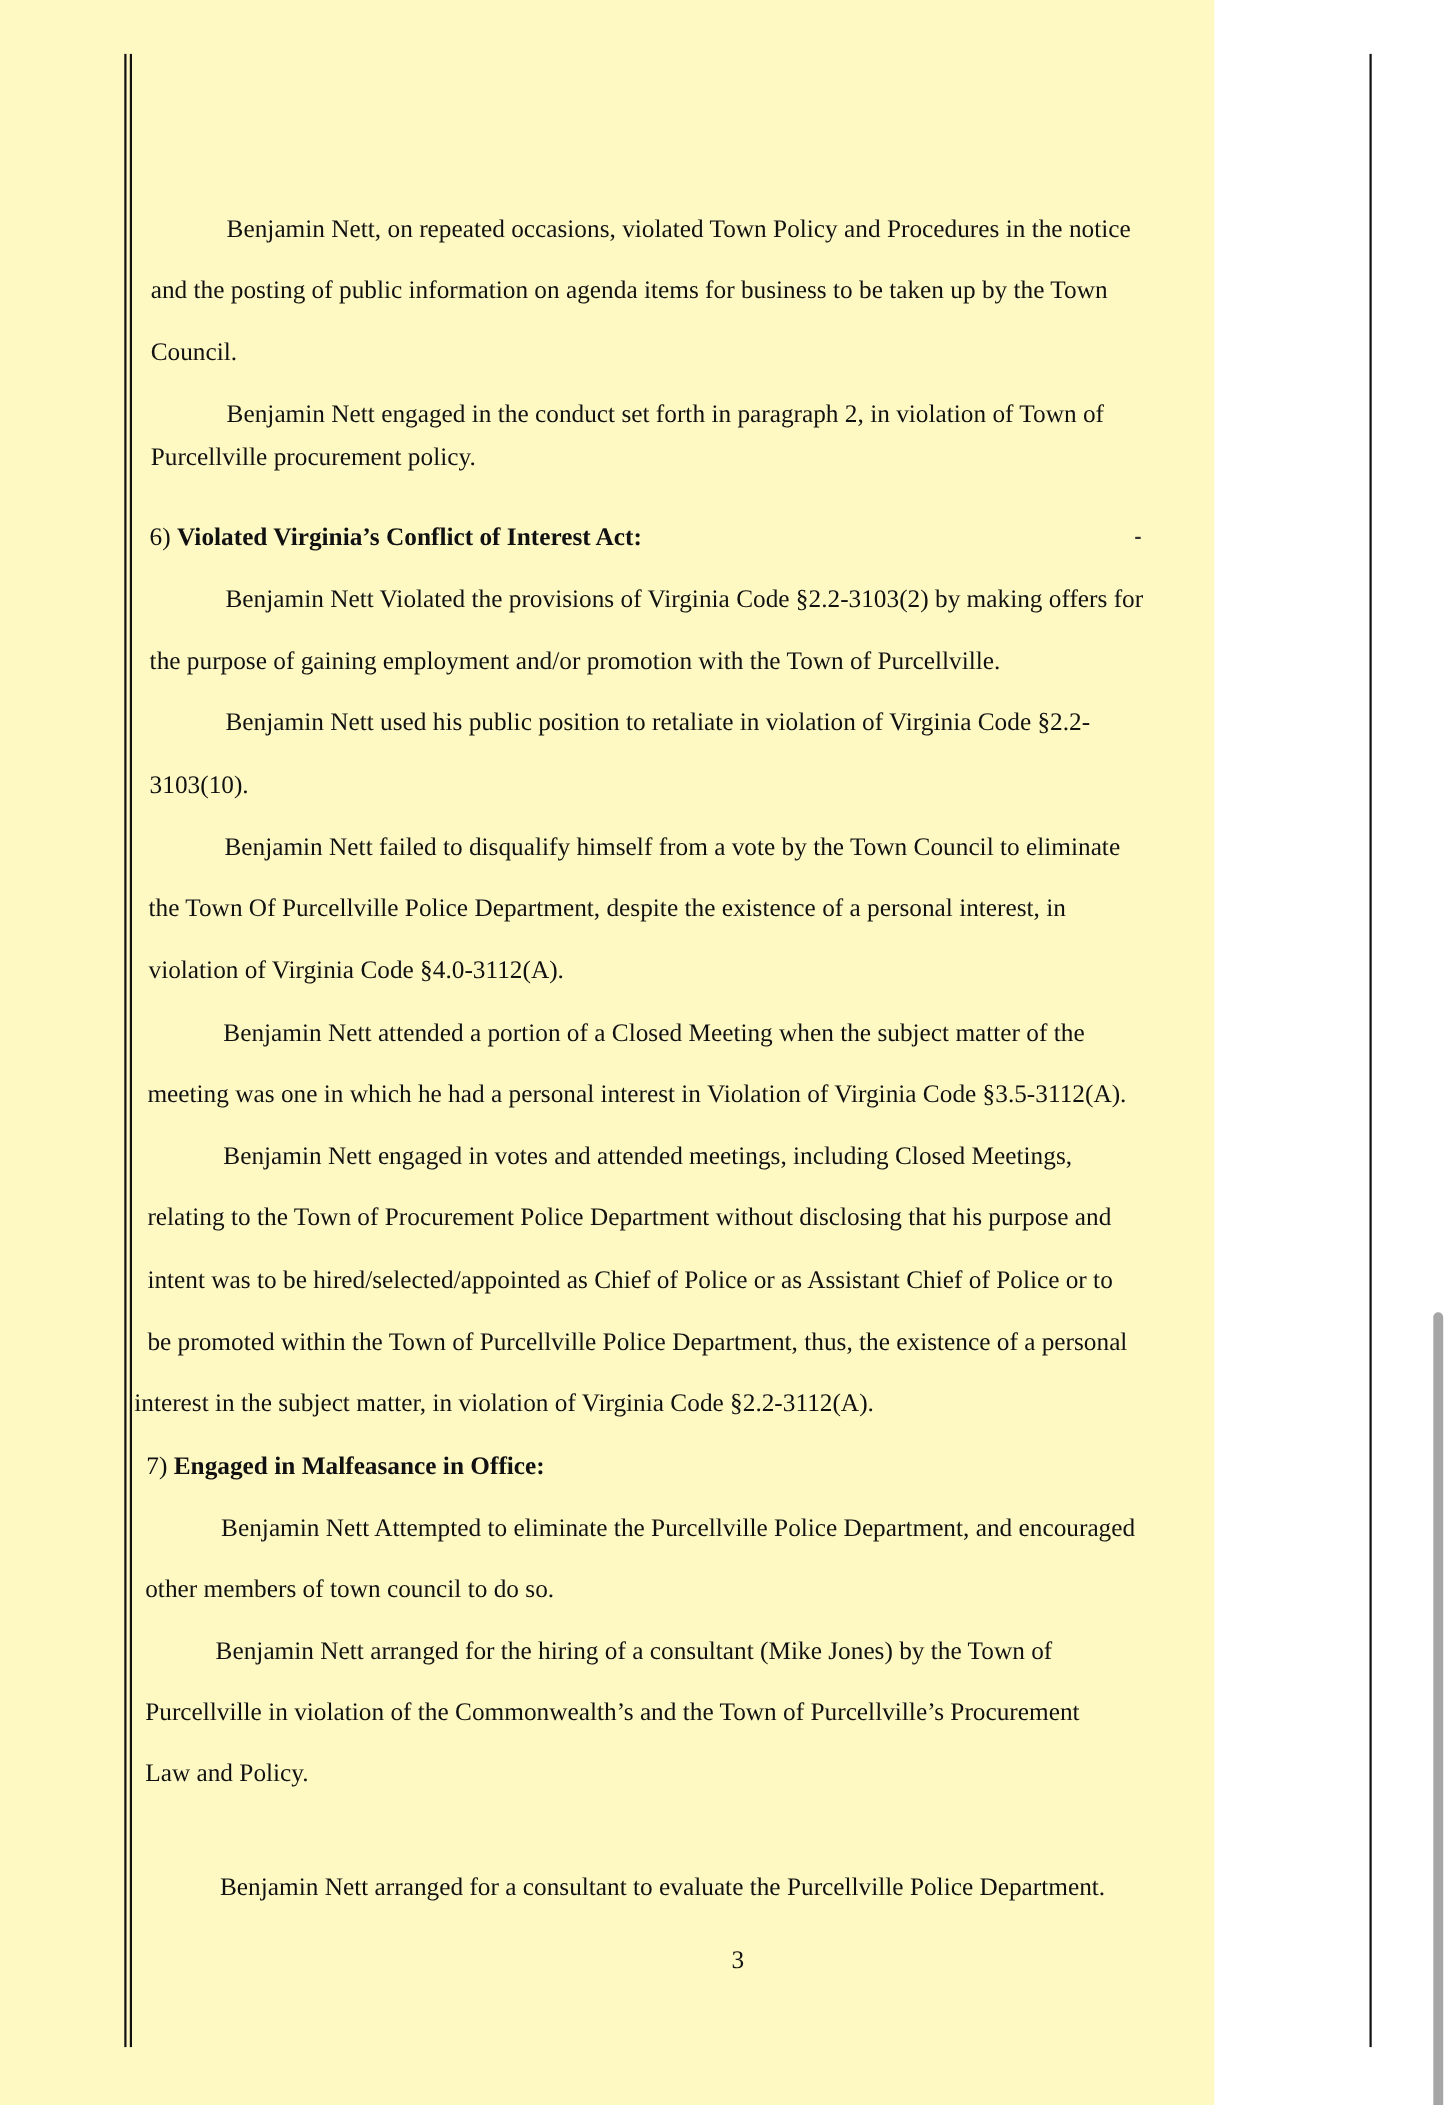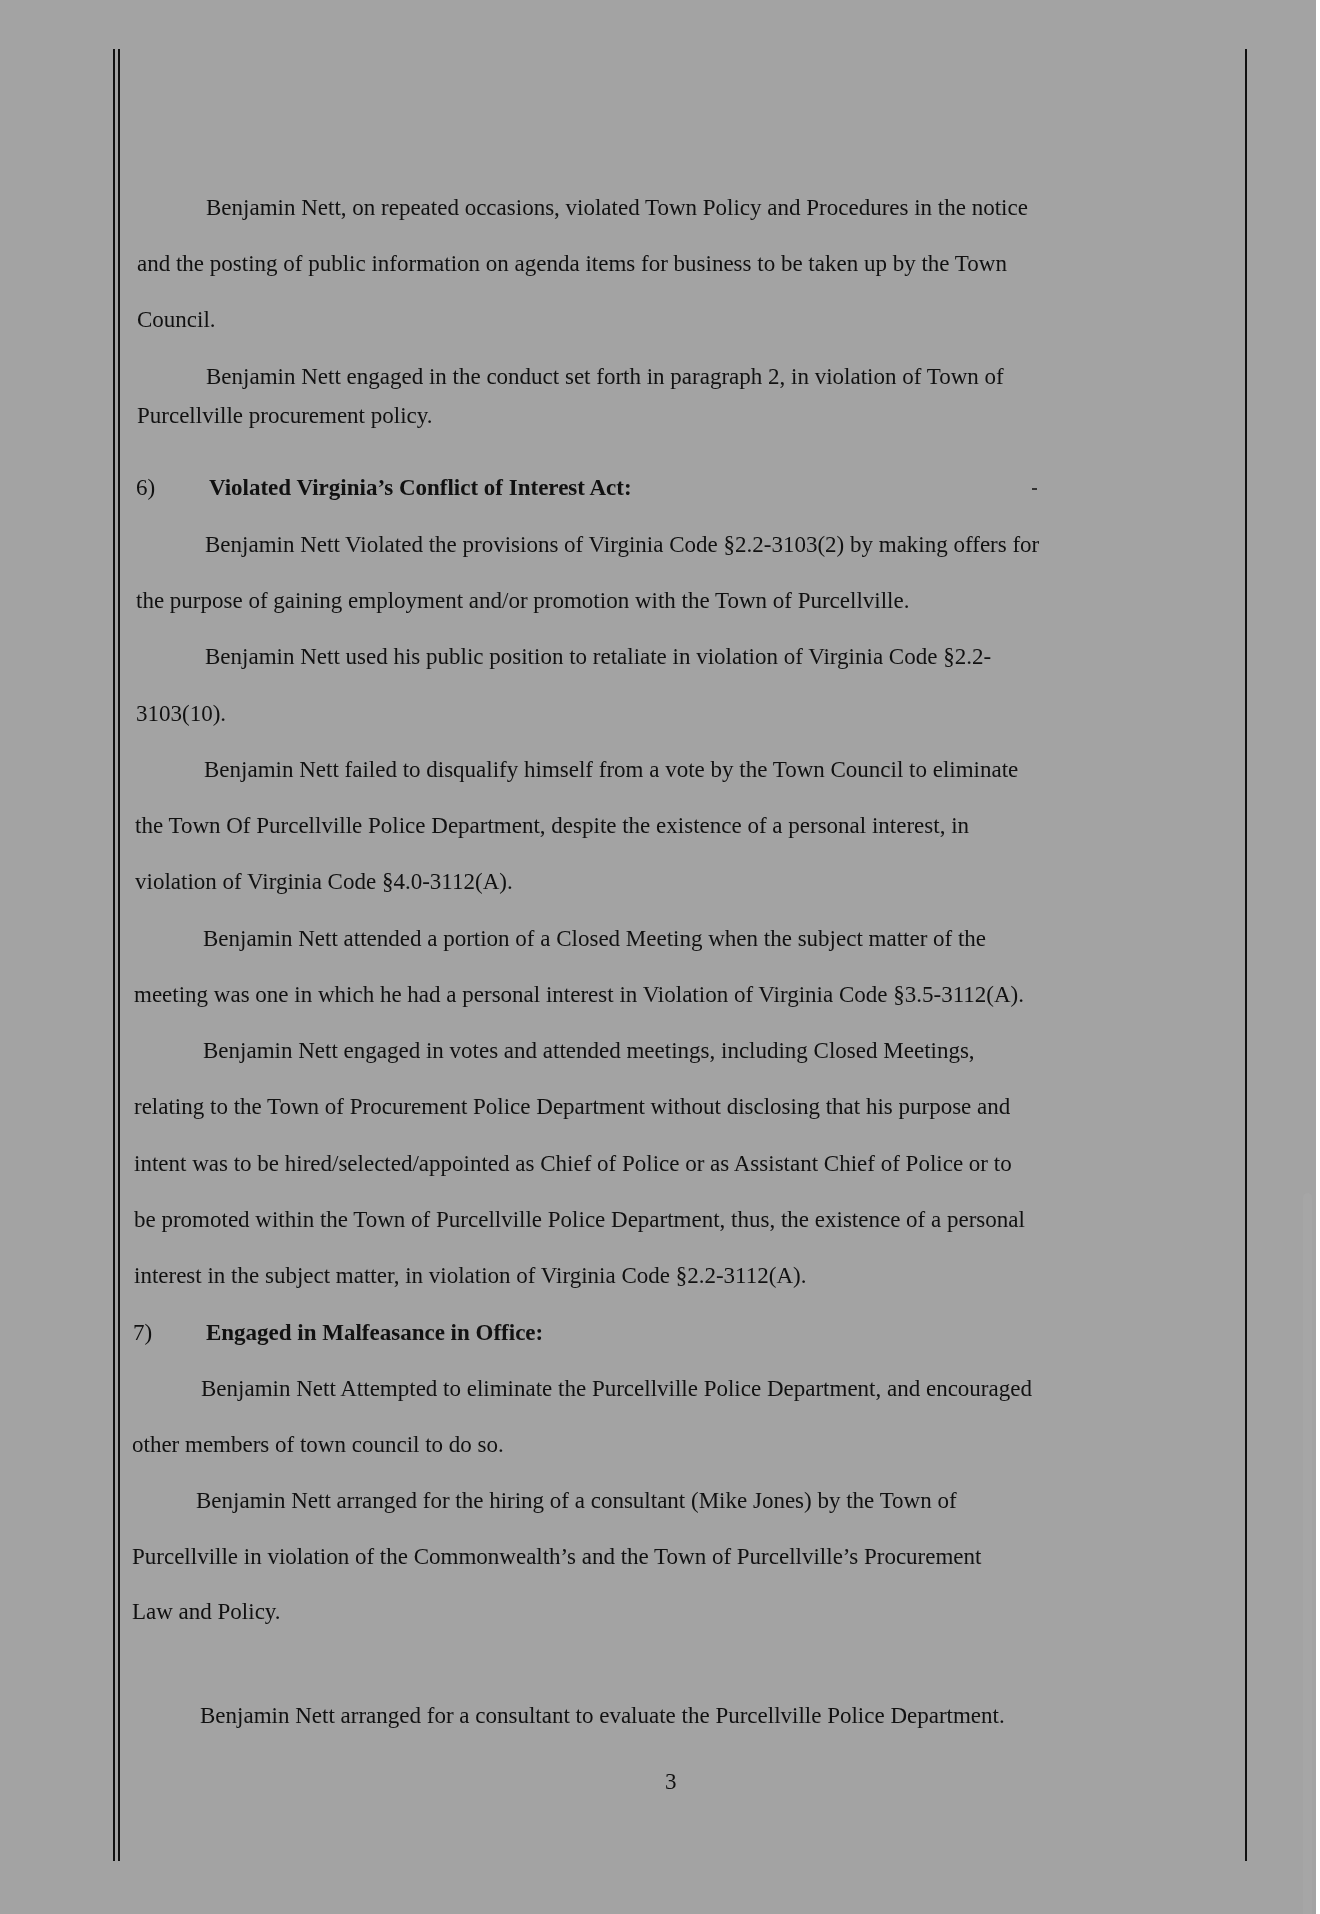--- a/index.html
+++ b/index.html
@@ -1,29 +1,29 @@
 <!DOCTYPE html>
 <html><head>
 <meta charset="utf-8">
 <style>
   html, body { margin: 0; padding: 0; background: #ffffff; }
   body { width: 1320px; height: 1914px; position: relative; overflow: hidden; }
-  .page { position: absolute; left: 0; top: 0; width: 1316px; height: 1914px; background: #a3a3a3; }
+  .page { position: absolute; left: 0; top: 0; width: 1104px; height: 1914px; background: #fef9c3; }
   .border-left-outer { position: absolute; left: 113px; top: 49px; width: 2px; height: 1812px; background: #111; }
   .border-left-inner { position: absolute; left: 118px; top: 49px; width: 2px; height: 1812px; background: #111; }
   .border-right { position: absolute; left: 1245px; top: 49px; width: 2px; height: 1812px; background: #111; }
   .line {
     position: absolute;
     font-family: "Liberation Serif", "DejaVu Serif", serif;
     font-size: 23px;
     line-height: 23px;
     color: #111;
     white-space: nowrap;
   }
-  .b { font-weight: bold; margin-left: 48px; }
+  .b { font-weight: bold; }
   .page-number {
     position: absolute; left: 665px; top: 1770px;
     font-family: "Liberation Serif", "DejaVu Serif", serif;
     font-size: 23px; line-height: 23px; color: #111;
   }
   .speck { position: absolute; left: 1032px; top: 488px; width: 5px; height: 2px; background: #333; }
   .scrollbar-thumb {
     position: absolute; left: 1303px; top: 1193px; width: 9px; height: 721px;
     background: #a6a6a6; border-radius: 5px 5px 0 0;
   }
@@ -54,21 +54,21 @@
     <div class="line" style="top:702px;left:136px">3103(10).</div>
     <div class="line" style="top:758px;left:204px">Benjamin Nett failed to disqualify himself from a vote by the Town Council to eliminate</div>
     <div class="line" style="top:814px;left:135px">the Town Of Purcellville Police Department, despite the existence of a personal interest, in</div>
     <div class="line" style="top:870px;left:135px">violation of Virginia Code §4.0-3112(A).</div>
     <div class="line" style="top:927px;left:203px">Benjamin Nett attended a portion of a Closed Meeting when the subject matter of the</div>
     <div class="line" style="top:983px;left:134px">meeting was one in which he had a personal interest in Violation of Virginia Code §3.5-3112(A).</div>
     <div class="line" style="top:1039px;left:203px">Benjamin Nett engaged in votes and attended meetings, including Closed Meetings,</div>
     <div class="line" style="top:1095px;left:134px">relating to the Town of Procurement Police Department without disclosing that his purpose and</div>
     <div class="line" style="top:1152px;left:134px">intent was to be hired/selected/appointed as Chief of Police or as Assistant Chief of Police or to</div>
     <div class="line" style="top:1208px;left:134px">be promoted within the Town of Purcellville Police Department, thus, the existence of a personal</div>
-    <div class="line" style="top:1264px;left:134px">interest in the subject matter, in violation of Virginia Code §2.2-3112(A).</div>
+    <div class="line" style="top:1264px;left:122px">interest in the subject matter, in violation of Virginia Code §2.2-3112(A).</div>
 
     <div class="line" style="top:1321px;left:133px">
       <span>7) </span><span class="b">Engaged in Malfeasance in Office:</span>
     </div>
 
     <div class="line" style="top:1377px;left:201px">Benjamin Nett Attempted to eliminate the Purcellville Police Department, and encouraged</div>
     <div class="line" style="top:1433px;left:132px">other members of town council to do so.</div>
     <div class="line" style="top:1489px;left:196px">Benjamin Nett arranged for the hiring of a consultant (Mike Jones) by the Town of</div>
     <div class="line" style="top:1545px;left:132px">Purcellville in violation of the Commonwealth’s and the Town of Purcellville’s Procurement</div>
     <div class="line" style="top:1600px;left:132px">Law and Policy.</div>

